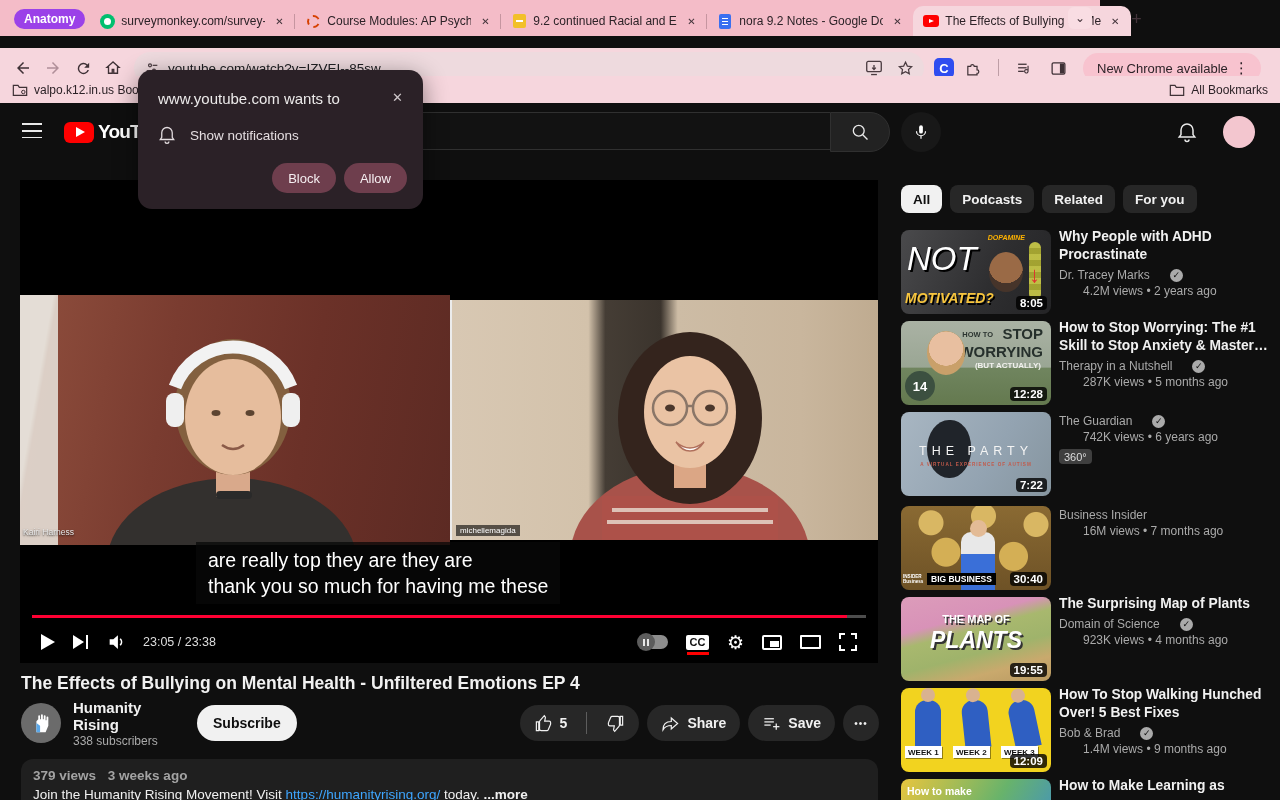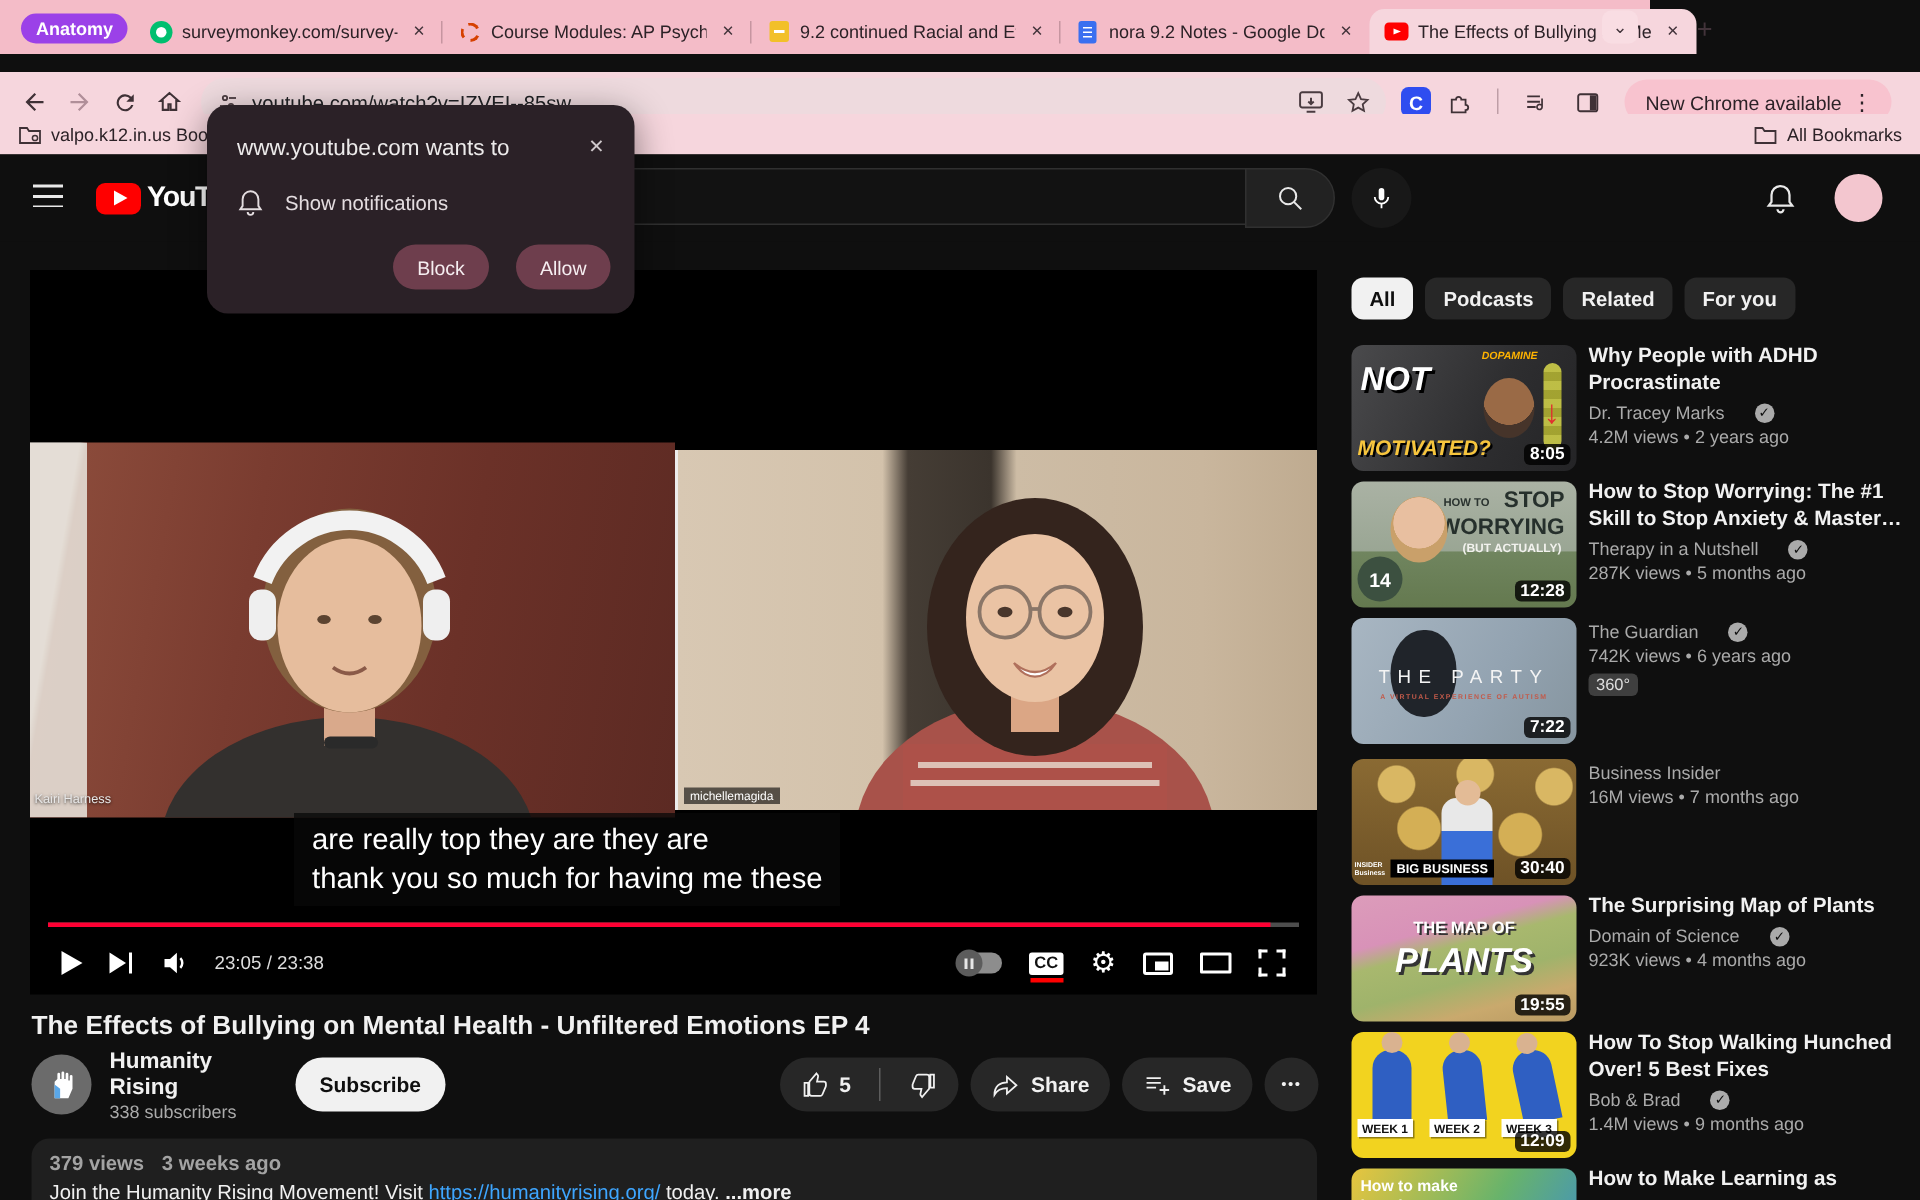--- a/index.html
+++ b/index.html
@@ -59,21 +59,21 @@
   .bm-item { display:flex; align-items:center; gap:6px; }
   .bm-right { margin-left:auto; display:flex; align-items:center; gap:6px; }
 
   
   .perm-dialog { position:absolute; left:138px; top:70px; width:285px; height:139px; z-index:60;
     background:#2b2127; border-radius:14px; box-shadow:0 6px 24px rgba(0,0,0,.45); padding:20px 16px 16px 20px; }
   .perm-title-row { display:flex; align-items:flex-start; }
   .perm-title { color:#eceaea; font-size:15px; font-weight:400; flex:1; }
   .perm-close { color:#cfc8cb; font-size:13px; margin-top:-2px; padding:2px 4px; }
   .perm-body { display:flex; align-items:center; gap:14px; margin-top:18px; color:#e4dde0; font-size:13.5px; }
-  .perm-actions { display:flex; justify-content:flex-end; gap:18px; margin-top:18px; }
+  .perm-actions { display:flex; justify-content:flex-end; gap:8px; margin-top:18px; }
   .perm-btn { height:30px; padding:0 16px; border-radius:15px; background:#6e3e4d; color:#f6eef1;
     font-size:13px; font-weight:500; display:flex; align-items:center; }
 
   
   .yt { position:absolute; left:0; top:103px; width:1280px; height:697px; background:#0f0f0f; overflow:hidden; }
   .yt-header { position:absolute; left:0; top:0; width:1280px; height:58px; background:#0f0f0f; }
   .hamburger { position:absolute; left:22px; top:20px; width:20px; height:16px; }
   .hamburger span { display:block; height:1.8px; background:#e9e9e9; margin-bottom:5px; }
   .yt-logo { position:absolute; left:64px; top:18px; display:flex; align-items:center; gap:4px; }
   .yt-logo-mark { width:30px; height:21px; border-radius:6px; background:#f00; position:relative; }
@@ -169,27 +169,27 @@
   .sug-list { position:absolute; left:0; top:47px; width:379px; }
   .sug { position:absolute; left:0; width:379px; height:88px; }
   .thumb { position:absolute; left:0; top:0; width:150px; height:84px; border-radius:8px; overflow:hidden; }
   .dur { position:absolute; right:4px; bottom:4px; background:rgba(0,0,0,.8); color:#fff; font-size:11.5px;
     font-weight:600; border-radius:4px; padding:1px 4px; }
   .sug-meta { position:absolute; left:158px; top:-2px; width:221px; }
   .sug-title { color:#f1f1f1; font-size:13.8px; font-weight:600; line-height:18px; max-height:37px; overflow:hidden; }
   .sug-ch { color:#aaa; font-size:12px; margin-top:4px; display:flex; align-items:center; gap:20px; }
   .vbadge { width:13px; height:13px; border-radius:50%; background:#aaa; color:#0f0f0f; font-size:9px;
     display:inline-flex; align-items:center; justify-content:center; }
-  .sug-views { color:#aaa; font-size:12px; margin-top:2px; }
+  .sug-views { color:#aaa; font-size:12px; margin-top:2px;margin-left:24px; }
   .badge360 { display:inline-block; margin-top:5px; background:rgba(255,255,255,.2); color:#ddd;
     font-size:11px; border-radius:4px; padding:1.5px 5px; }
 
   
   .t0 { background:linear-gradient(115deg,#4a4a4c,#2e2e30 60%,#242426); }
-  .t0 .l1 { position:absolute; left:6px; top:10px; font-size:22px; font-weight:700; font-style:italic;
+  .t0 .l1 { position:absolute; left:6px; top:10px; font-size:33px; font-weight:400; font-style:italic;
     color:#fff; text-shadow:2px 2px 0 #000; }
   .t0 .l2 { position:absolute; left:4px; bottom:8px; font-size:14px; font-weight:900; font-style:italic;
     color:#f7c53d; text-shadow:1.5px 1.5px 0 #000; }
   .t0 .tag { position:absolute; right:26px; top:4px; font-size:7px; font-weight:700; font-style:italic; color:#ffb300; }
   .t0 .face { position:absolute; right:28px; top:22px; width:34px; height:40px; border-radius:50%;
     background:radial-gradient(circle at 50% 35%,#9a6a46 55%,#46342a 56%); }
   .t0 .therm { position:absolute; right:10px; top:12px; width:12px; height:58px; border-radius:6px;
     background:repeating-linear-gradient(180deg,#d8d84a 0 6px,#b8b832 6px 12px); opacity:.85; }
   .t0 .arrow { position:absolute; right:11px; top:32px; color:#e03, #e0312f; color:#e0312f; font-size:22px; font-weight:900; }
   .t1 { background:linear-gradient(180deg,#aab2a4 0%,#9aa694 55%,#70855f 56%,#64794f 100%); }

